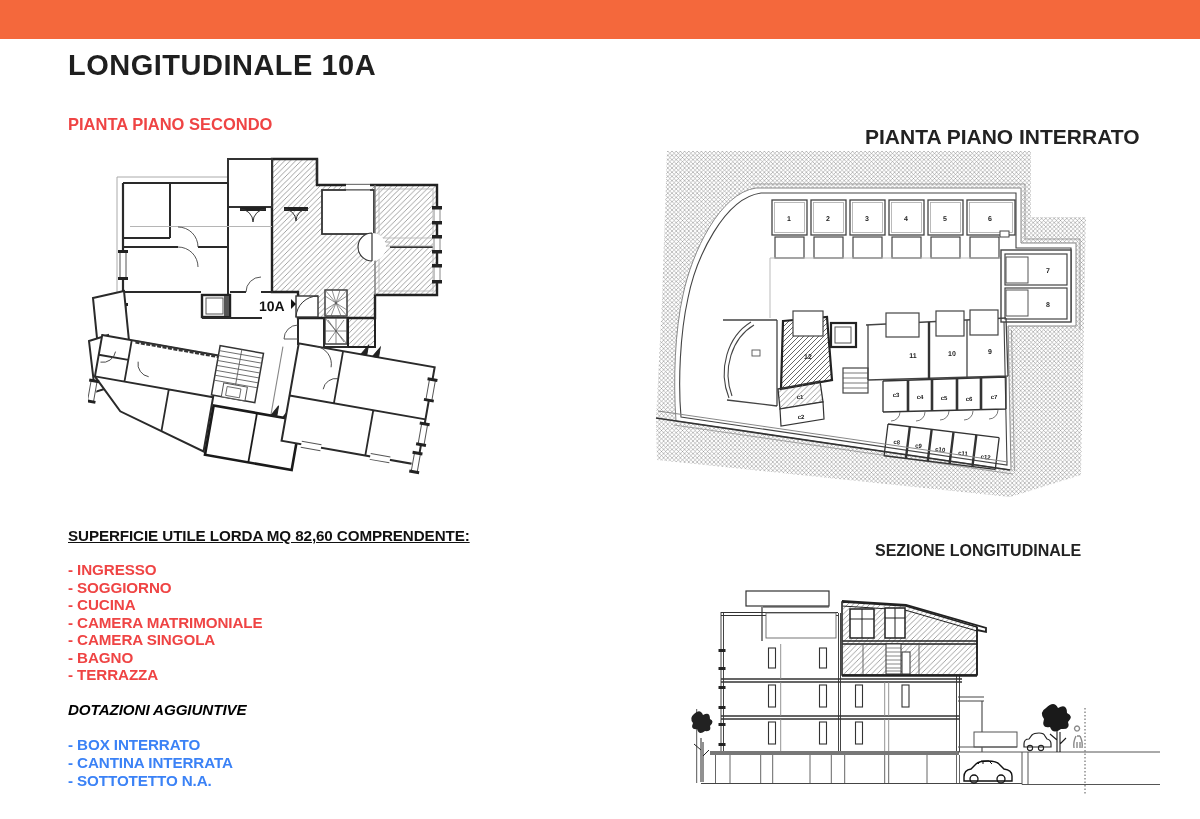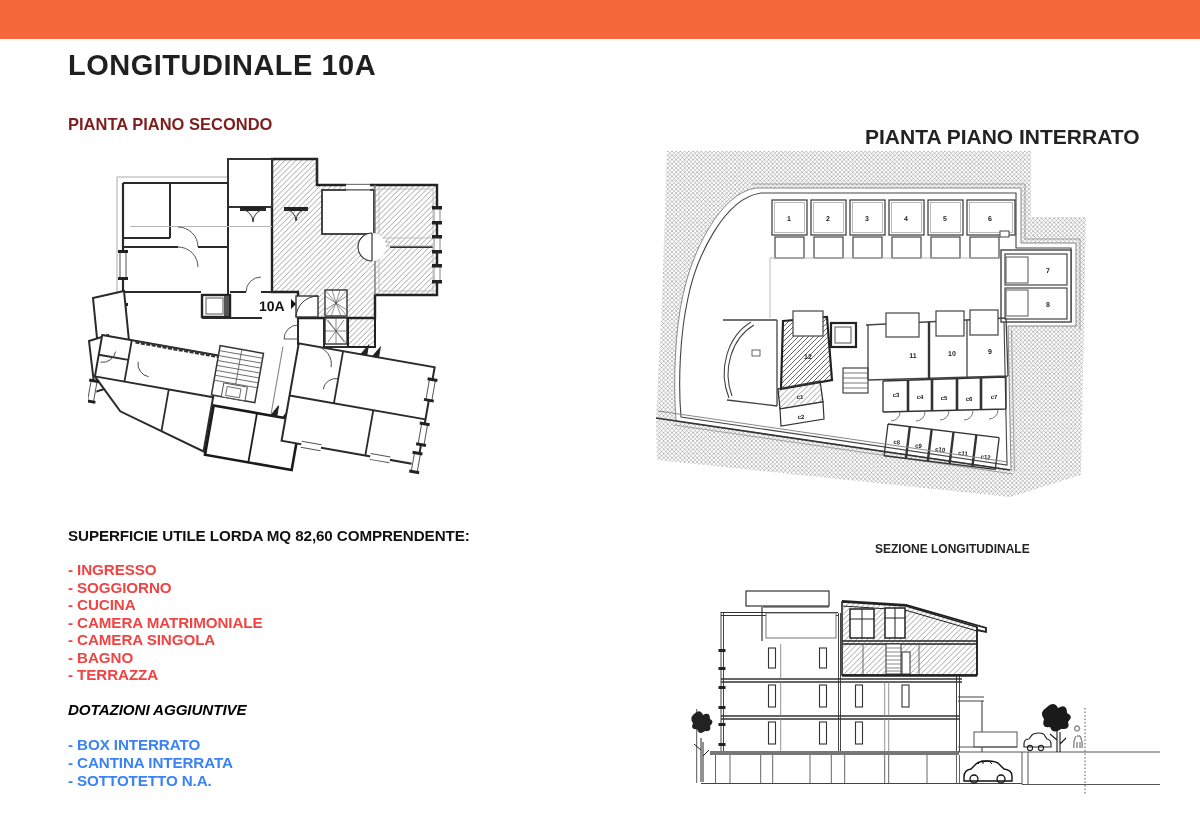--- a/index.html
+++ b/index.html
@@ -10,27 +10,27 @@
   .abs{position:absolute;}
   .hdr{font-weight:bold;color:#2b2b2b;}
 </style>
 </head>
 <body>
 
 <div class="abs" style="left:0;top:0;width:1200px;height:39px;background:#f4683c;"></div>
 
 <div class="abs hdr" style="left:68px;top:49px;font-size:29px;letter-spacing:0.5px;color:#1f1f1f;">LONGITUDINALE 10A</div>
 
-<div class="abs hdr" style="left:68px;top:115px;font-size:16.5px;color:#7f1d1d;">PIANTA PIANO SECONDO</div>
+<div class="abs hdr" style="left:68px;top:115px;font-size:16.5px;color:#ef4444;">PIANTA PIANO SECONDO</div>
 
 <div class="abs hdr" style="left:865px;top:125px;font-size:21px;color:#222;">PIANTA PIANO INTERRATO</div>
 
-<div class="abs hdr" style="left:875px;top:542px;font-size:12px;color:#222;text-align:center;">SEZIONE LONGITUDINALE</div>
-
-<div class="abs hdr" style="left:68px;top:527px;font-size:15.2px;letter-spacing:-0.1px;color:#111;">SUPERFICIE UTILE LORDA MQ 82,60 COMPRENDENTE:</div>
+<div class="abs hdr" style="left:875px;top:542px;font-size:16px;color:#222;text-align:center;">SEZIONE LONGITUDINALE</div>
+
+<div class="abs hdr" style="left:68px;top:527px;font-size:15.2px;letter-spacing:-0.1px;color:#111;text-decoration:underline;">SUPERFICIE UTILE LORDA MQ 82,60 COMPRENDENTE:</div>
 <div class="abs hdr" style="left:68px;top:561px;font-size:15.2px;letter-spacing:-0.1px;line-height:17.5px;color:#ef4444;">
 - INGRESSO<br>
 - SOGGIORNO<br>
 - CUCINA<br>
 - CAMERA MATRIMONIALE<br>
 - CAMERA SINGOLA<br>
 - BAGNO<br>
 - TERRAZZA
 </div>
 <div class="abs hdr" style="left:68px;top:701px;font-size:15.2px;letter-spacing:-0.1px;color:#000000;font-style:italic;">DOTAZIONI AGGIUNTIVE</div>

